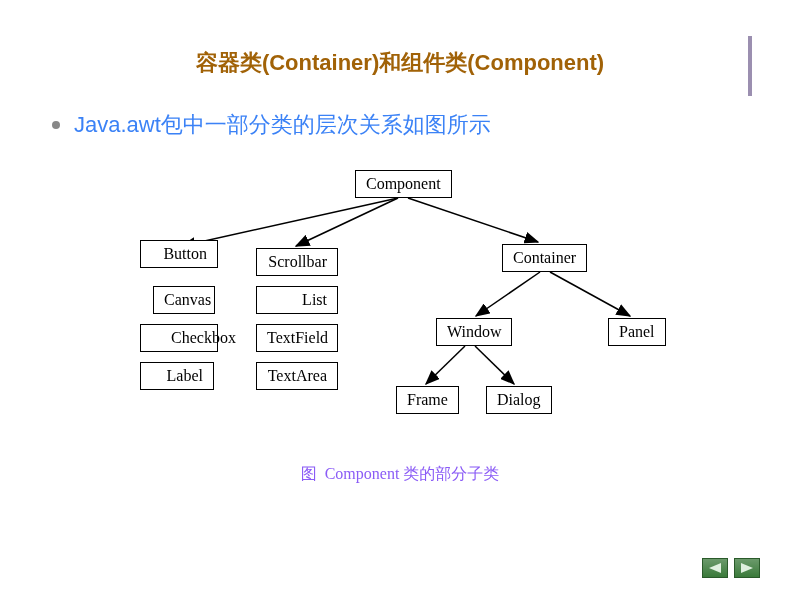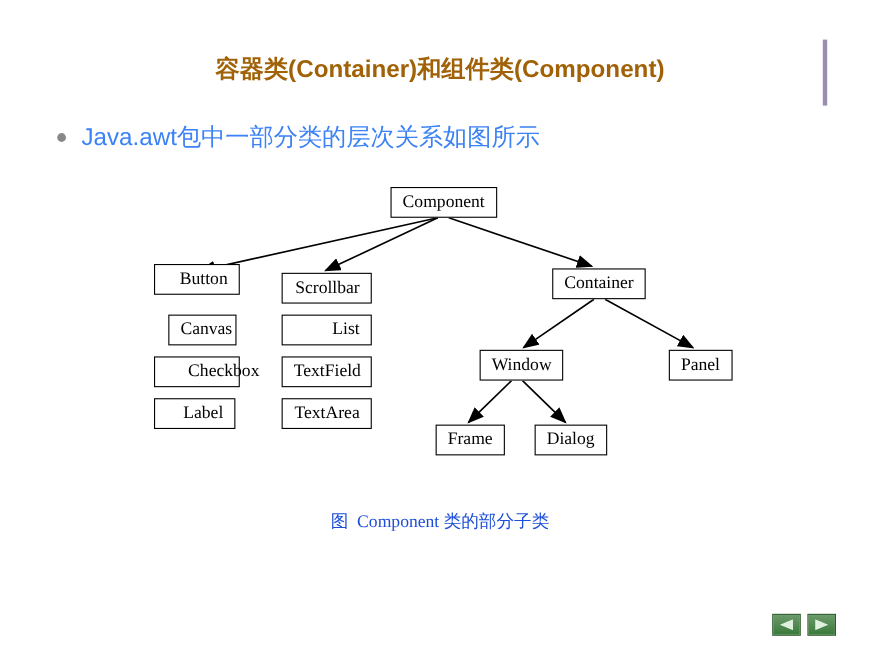--- a/index.html
+++ b/index.html
@@ -46,21 +46,21 @@
     font-family: Liberation Serif, serif;
     font-size: 16px;
     text-align: right;
     padding: 4px 10px;
     white-space: nowrap;
   }
   .caption {
     text-align: center;
     font-family: "SimSun", serif;
     font-size: 16px;
-    color: #1d4ed8;
+    color: #8b5cf6;
     margin-top: 6px;
   }
   .nav-btns {
     position: absolute;
     right: 40px;
     bottom: 22px;
     display: flex;
     gap: 6px;
   }
   .nav-btn {

